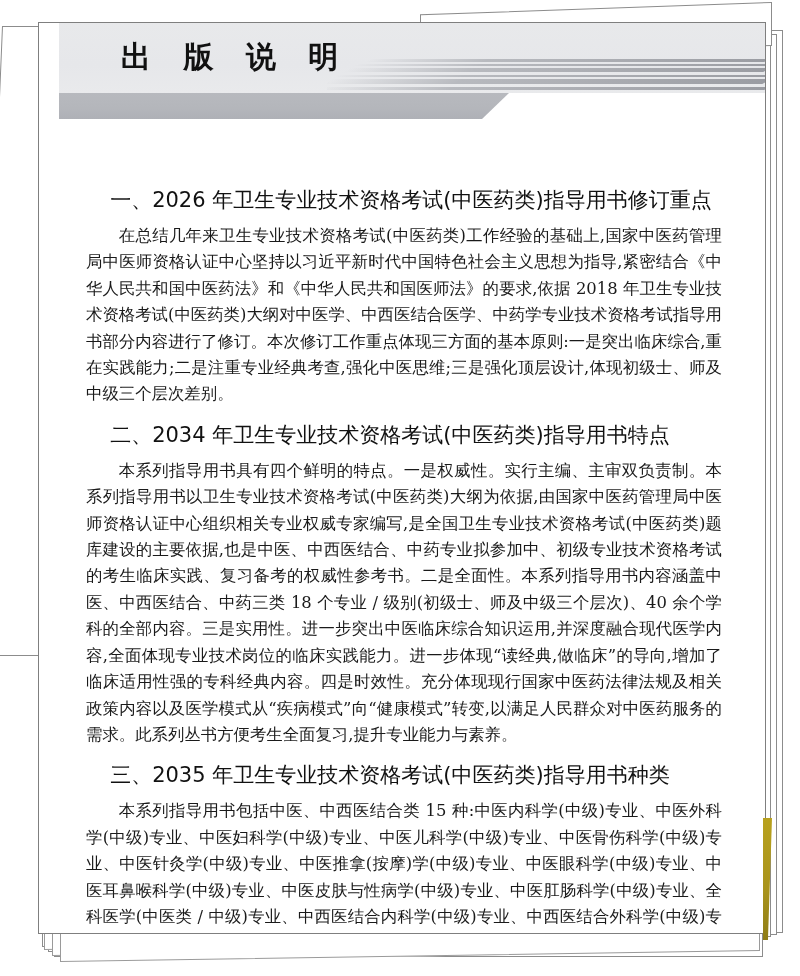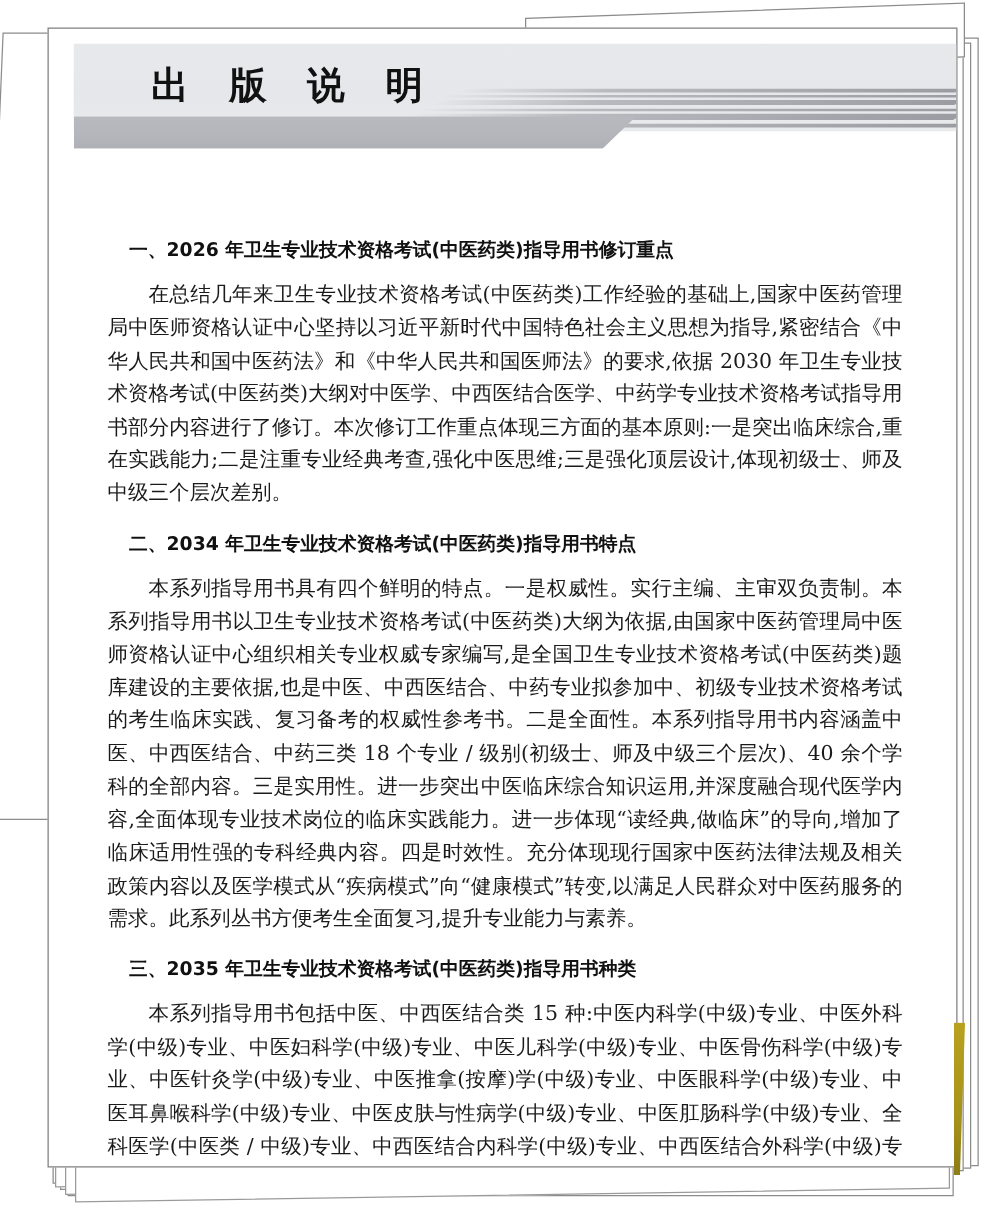--- a/index.html
+++ b/index.html
@@ -107,21 +107,21 @@
     background: #ffffff;
     border: 1px solid #7f7f7f;
     box-sizing: border-box;
     overflow: hidden;
   }
 
   
   .banner {
     position: absolute;
     left: 20px;
-    top: 12px;
+    top: 0px;
     width: 708px;
     height: 70px;
     background: linear-gradient(to bottom, #e8e9eb 0%, #e6e7ea 60%, #e9eaec 100%);
     overflow: hidden;
   }
   .banner-stripes {
     position: absolute;
     right: 0;
     top: 30px;
     width: 440px;
@@ -180,22 +180,22 @@
     color: #1a1a1a;
     text-align: justify;
     text-justify: inter-ideograph;
     text-indent: 2em;
     font-family: "DejaVu Serif", "Liberation Serif", serif;
     letter-spacing: 0px;
   }
   h2.section {
     margin: 15px 0 11px 0;
     font-family: "DejaVu Sans", "Liberation Sans", sans-serif;
-    font-size: 15px;
-    font-weight: bold;
+    font-size: 21px;
+    font-weight: normal;
     line-height: 24px;
     color: #111111;
     text-indent: 1.15em;
     letter-spacing: 0px;
   }
 </style>
 </head>
 <body>
 
 <div id="scene">
@@ -231,21 +231,21 @@
       <div class="banner-title">出 版 说 明</div>
     </div>
 
     <div class="gray-bar"></div>
 
     <div class="content">
 
 
       <h2 class="section">一、2026 年卫生专业技术资格考试(中医药类)指导用书修订重点</h2>
 
-      <p class="para">在总结几年来卫生专业技术资格考试(中医药类)工作经验的基础上,国家中医药管理局中医师资格认证中心坚持以习近平新时代中国特色社会主义思想为指导,紧密结合《中华人民共和国中医药法》和《中华人民共和国医师法》的要求,依据 2030 年卫生专业技术资格考试(中医药类)大纲对中医学、中西医结合医学、中药学专业技术资格考试指导用书部分内容进行了修订。本次修订工作重点体现三方面的基本原则:一是突出临床综合,重在实践能力;二是注重专业经典考查,强化中医思维;三是强化顶层设计,体现初级士、师及中级三个层次差别。</p>
+      <p class="para">在总结几年来卫生专业技术资格考试(中医药类)工作经验的基础上,国家中医药管理局中医师资格认证中心坚持以习近平新时代中国特色社会主义思想为指导,紧密结合《中华人民共和国中医药法》和《中华人民共和国医师法》的要求,依据 2018 年卫生专业技术资格考试(中医药类)大纲对中医学、中西医结合医学、中药学专业技术资格考试指导用书部分内容进行了修订。本次修订工作重点体现三方面的基本原则:一是突出临床综合,重在实践能力;二是注重专业经典考查,强化中医思维;三是强化顶层设计,体现初级士、师及中级三个层次差别。</p>
 
       <h2 class="section">二、2034 年卫生专业技术资格考试(中医药类)指导用书特点</h2>
 
       <p class="para">本系列指导用书具有四个鲜明的特点。一是权威性。实行主编、主审双负责制。本系列指导用书以卫生专业技术资格考试(中医药类)大纲为依据,由国家中医药管理局中医师资格认证中心组织相关专业权威专家编写,是全国卫生专业技术资格考试(中医药类)题库建设的主要依据,也是中医、中西医结合、中药专业拟参加中、初级专业技术资格考试的考生临床实践、复习备考的权威性参考书。二是全面性。本系列指导用书内容涵盖中医、中西医结合、中药三类 18 个专业 / 级别(初级士、师及中级三个层次)、40 余个学科的全部内容。三是实用性。进一步突出中医临床综合知识运用,并深度融合现代医学内容,全面体现专业技术岗位的临床实践能力。进一步体现“读经典,做临床”的导向,增加了临床适用性强的专科经典内容。四是时效性。充分体现现行国家中医药法律法规及相关政策内容以及医学模式从“疾病模式”向“健康模式”转变,以满足人民群众对中医药服务的需求。此系列丛书方便考生全面复习,提升专业能力与素养。</p>
 
       <h2 class="section">三、2035 年卫生专业技术资格考试(中医药类)指导用书种类</h2>
 
       <p class="para">本系列指导用书包括中医、中西医结合类 15 种:中医内科学(中级)专业、中医外科学(中级)专业、中医妇科学(中级)专业、中医儿科学(中级)专业、中医骨伤科学(中级)专业、中医针灸学(中级)专业、中医推拿(按摩)学(中级)专业、中医眼科学(中级)专业、中医耳鼻喉科学(中级)专业、中医皮肤与性病学(中级)专业、中医肛肠科学(中级)专业、全科医学(中医类 / 中级)专业、中西医结合内科学(中级)专业、中西医结合外科学(中级)专业、中西医结合骨伤科学(中级)专业;中药类 3 种:中药学(士)专业、中药学(师)专业、中药学(中级)专业。</p>
 
     </div>

